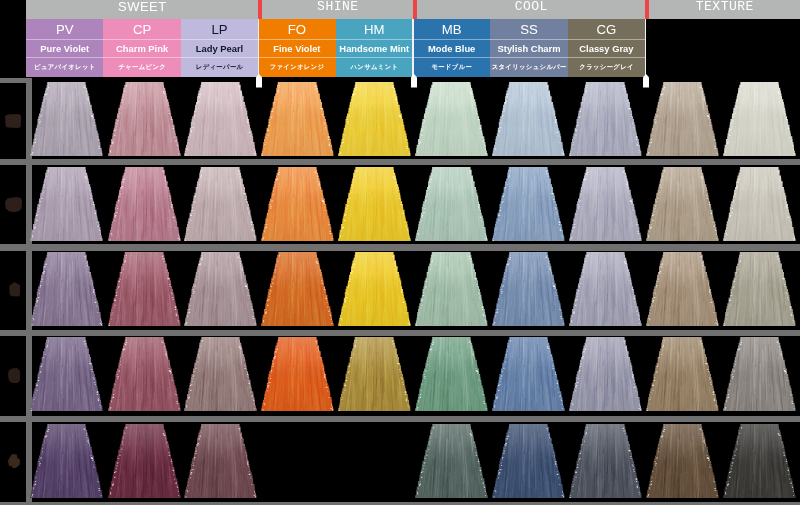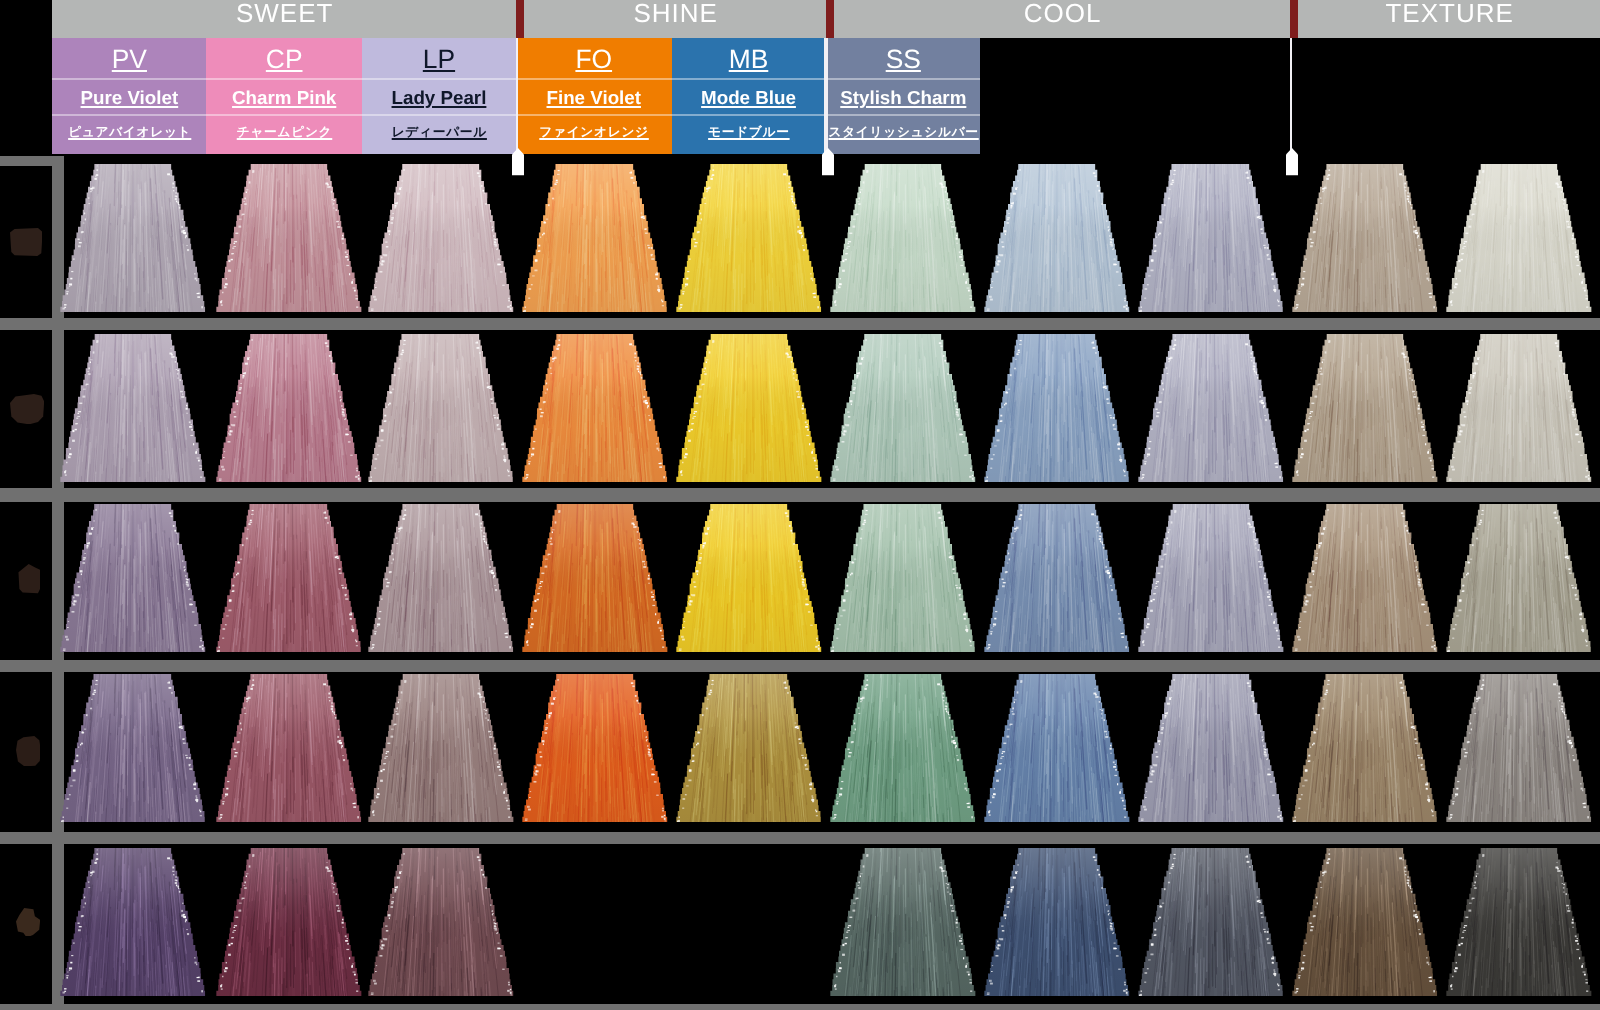--- a/index.html
+++ b/index.html
@@ -2,24 +2,24 @@
 <html><head>
 <meta charset="utf-8">
 <title>Hair Colour Shade Chart</title>
 <style>
 html,body{margin:0;padding:0;background:#000;}
 body{width:800px;height:505px;overflow:hidden;font-family:"Liberation Sans",sans-serif;}
 #page{position:relative;width:800px;height:505px;background:#000;}
 #header{position:absolute;left:26px;top:0;width:774px;height:77px;}
 #group-band{position:absolute;left:0;top:0;width:774px;height:19px;display:flex;background:#b4b6b5;}
 .group{height:19px;display:flex;align-items:flex-start;justify-content:center;box-sizing:border-box;}
-.group+.group{border-left:4px solid #7f1d1d;}
+.group+.group{border-left:4px solid #ef4444;font-family:Liberation Mono, monospace;}
 .group-label{color:#fff;font-size:13px;letter-spacing:0.5px;line-height:1;padding-left:0.5px;}
 #col-band{position:absolute;left:0;top:19px;width:774px;height:58px;display:flex;}
-.col{width:77.4px;height:58px;display:flex;flex-direction:column;box-sizing:border-box;text-decoration:underline;}
+.col{width:77.4px;height:58px;display:flex;flex-direction:column;box-sizing:border-box;}
 .col-code{height:20.4px;display:flex;align-items:center;justify-content:center;font-size:13.2px;line-height:1;}
 .col-name{height:16.2px;display:flex;align-items:center;justify-content:center;font-size:9.4px;line-height:1;font-weight:700;border-top:1.1px solid rgba(255,255,255,.42);}
 .col-kana{flex:1;display:flex;align-items:center;justify-content:center;font-size:6.35px;font-weight:600;letter-spacing:.35px;text-indent:.35px;line-height:1;border-top:1.1px solid rgba(255,255,255,.42);}
 .grp-sep{position:absolute;width:1.3px;background:#f2f0f5;}
 .grp-tab{position:absolute;display:block;}
 .hline{position:absolute;left:0;width:800px;height:4px;background:#707070;}
 .vline{position:absolute;top:78.3px;left:26.3px;width:5.8px;background:#707070;}
 .hair{position:absolute;display:block;}
 .lvlswatch{position:absolute;}
 </style>
@@ -1084,30 +1084,40 @@
 <div class="col" style="background:#bfbadd;color:#0f172a">
           <div class="col-code">LP</div>
           <div class="col-name">Lady Pearl</div>
           <div class="col-kana">レディーパール</div>
         </div>
 <div class="col" style="background:#f07d00;color:#ffffff">
           <div class="col-code">FO</div>
           <div class="col-name">Fine Violet</div>
           <div class="col-kana">ファインオレンジ</div>
         </div>
+<div class="col" style="background:#48a4bf;color:#ffffff">
+          <div class="col-code">HM</div>
+          <div class="col-name">Handsome Mint</div>
+          <div class="col-kana">ハンサムミント</div>
+        </div>
 <div class="col" style="background:#2b73ad;color:#ffffff">
           <div class="col-code">MB</div>
           <div class="col-name">Mode Blue</div>
           <div class="col-kana">モードブルー</div>
         </div>
 <div class="col" style="background:#72809f;color:#ffffff">
           <div class="col-code">SS</div>
           <div class="col-name">Stylish Charm</div>
           <div class="col-kana">スタイリッシュシルバー</div>
         </div>
+<div class="col" style="background:#746e5b;color:#ffffff">
+          <div class="col-code">CG</div>
+          <div class="col-name">Classy Gray</div>
+          <div class="col-kana">クラッシーグレイ</div>
+        </div>
 </div>
 </div>
 <div class="grp-sep" style="left:257.55px;top:19px;height:58px"></div>
 <svg class="grp-tab" style="left:256.25px;top:74.4px" width="6" height="13.6" viewBox="0 0 6 13.6">
       <path d="M3 0 6 3.3V13.6H0V3.3Z" fill="#fff"></path>
     </svg>
 <div class="grp-sep" style="left:412.35px;top:19px;height:58px"></div>
 <svg class="grp-tab" style="left:411.05px;top:74.4px" width="6" height="13.6" viewBox="0 0 6 13.6">
       <path d="M3 0 6 3.3V13.6H0V3.3Z" fill="#fff"></path>
     </svg>

